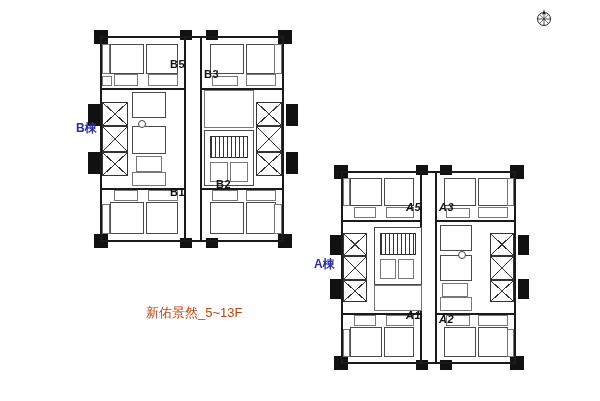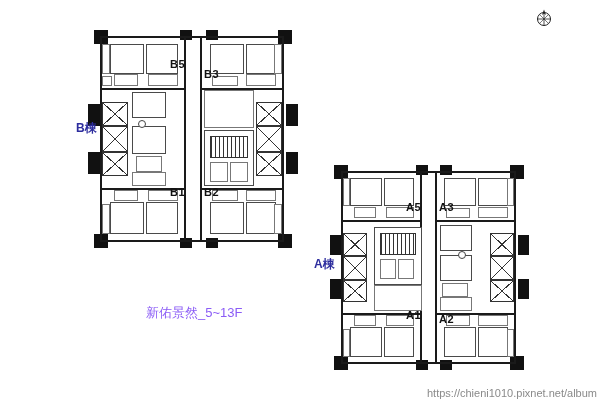--- a/index.html
+++ b/index.html
@@ -17,21 +17,21 @@
      repeating-linear-gradient(90deg,#333 0 1px,transparent 1px 4px);}
   .xbox{position:absolute;box-sizing:border-box;border:1px solid #333;}
   .xbox:before,.xbox:after{content:"";position:absolute;left:0;top:0;width:100%;height:100%;}
   .xbox:before{background:linear-gradient(to top right,transparent calc(50% - 0.5px),#333 calc(50% - 0.5px),#333 calc(50% + 0.5px),transparent calc(50% + 0.5px));}
   .xbox:after{background:linear-gradient(to bottom right,transparent calc(50% - 0.5px),#333 calc(50% - 0.5px),#333 calc(50% + 0.5px),transparent calc(50% + 0.5px));}
   .circ{position:absolute;box-sizing:border-box;border:1px solid #444;border-radius:50%;background:#fff;}
 
   .unit-label{position:absolute;font-size:11px;font-weight:bold;color:#111;letter-spacing:0.5px;}
   .tower-label{position:absolute;font-size:12px;font-weight:bold;color:#2d2d9e;}
 
-  .caption{position:absolute;color:#8b5cf6;white-space:nowrap;}
+  .caption{position:absolute;color:#c2410c;white-space:nowrap;}
   .caption.l1{font-size:13px;}
   .caption.l2{font-size:12px;}
   .road{position:absolute;font-size:13px;color:#111;letter-spacing:8px;}
 
   .compass{position:absolute;width:22px;height:22px;}
   .wm{position:absolute;right:3px;bottom:2px;font-size:11px;color:#8a8a8a;font-family:"Liberation Sans",sans-serif;}
 </style>
 </head>
 <body>
 
@@ -120,28 +120,28 @@
     <div class="circ" style="left:50px;top:90px;width:8px;height:8px;"></div>
 
     <div class="thin2" style="left:14px;top:14px;width:8px;height:30px;"></div>
     <div class="thin2" style="left:186px;top:14px;width:8px;height:30px;"></div>
     <div class="thin2" style="left:14px;top:174px;width:8px;height:30px;"></div>
     <div class="thin2" style="left:186px;top:174px;width:8px;height:30px;"></div>
 
     <span class="unit-label" style="left:82px;top:28px;">B5</span>
     <span class="unit-label" style="left:116px;top:38px;">B3</span>
     <span class="unit-label" style="left:82px;top:156px;">B1</span>
-    <span class="unit-label" style="left:116px;top:156px;">B2</span>
+    <span class="unit-label" style="left:116px;top:148px;padding-left:12px;">B2</span>
   </div>
 
   <div class="tower-label" style="left:76px;top:120px;">
     <span>B棟</span>
   </div>
 
-  <div class="plan" style="left:330px;top:165px;width:206px;height:205px;">
+  <div class="plan" style="left:330px;top:165px;width:206px;height:205px;font-style:italic;">
 
     <div class="blk" style="left:4px;top:0px;width:14px;height:14px;"></div>
     <div class="blk" style="left:86px;top:0px;width:12px;height:10px;"></div>
     <div class="blk" style="left:110px;top:0px;width:12px;height:10px;"></div>
     <div class="blk" style="left:180px;top:0px;width:14px;height:14px;"></div>
 
     <div class="blk" style="left:4px;top:191px;width:14px;height:14px;"></div>
     <div class="blk" style="left:86px;top:195px;width:12px;height:10px;"></div>
     <div class="blk" style="left:110px;top:195px;width:12px;height:10px;"></div>
     <div class="blk" style="left:180px;top:191px;width:14px;height:14px;"></div>
@@ -214,14 +214,13 @@
     <span class="unit-label" style="left:76px;top:144px;">A1</span>
     <span class="unit-label" style="left:109px;top:148px;">A2</span>
   </div>
 
   <div class="tower-label" style="left:314px;top:256px;">
     <span>A棟</span>
   </div>
 
   <div class="caption l1" style="left:146px;top:304px;">新佑景然_5~13F</div>
 
-  <div class="wm">https://chieni1010.pixnet.net/album</div>
 </div>
 
 </body></html>

